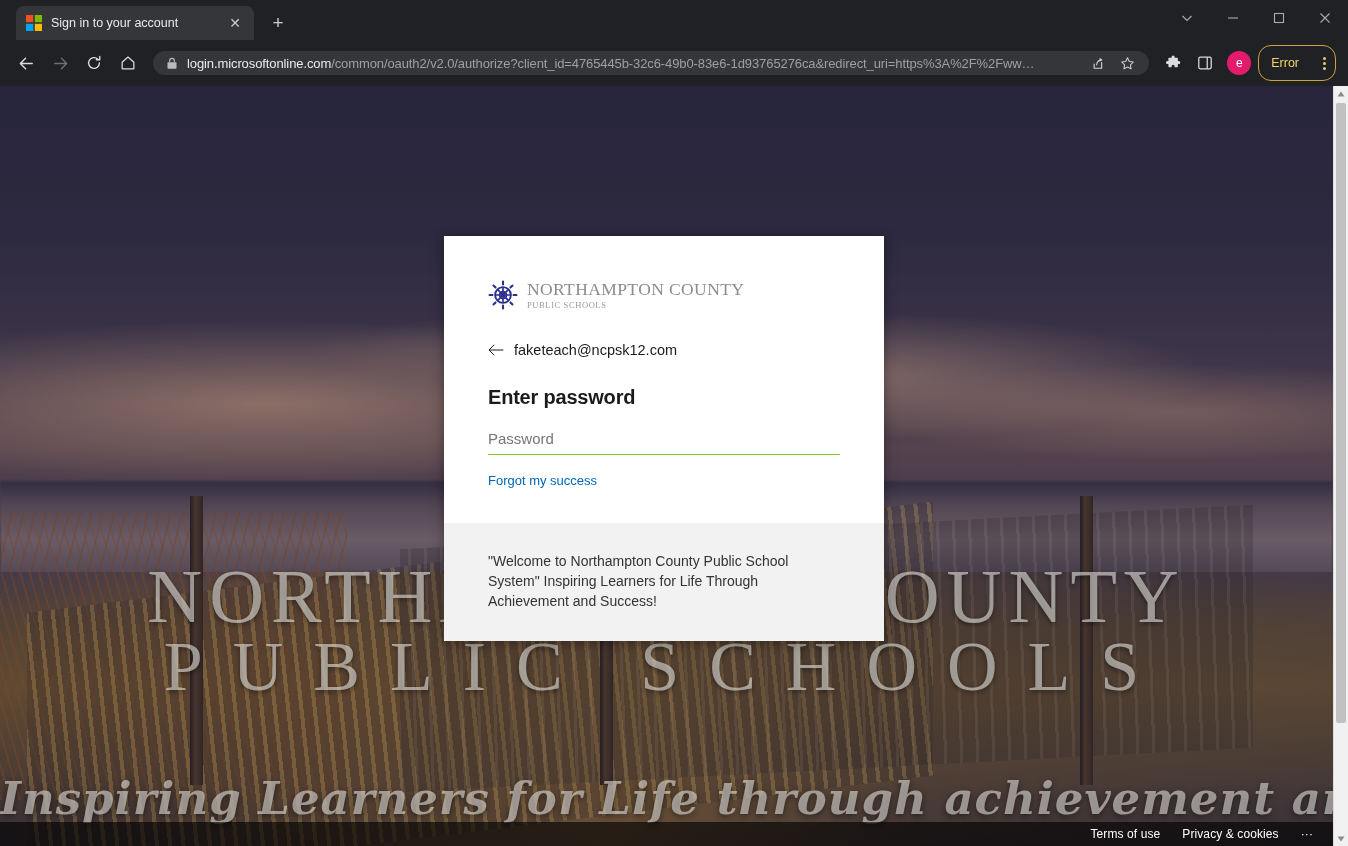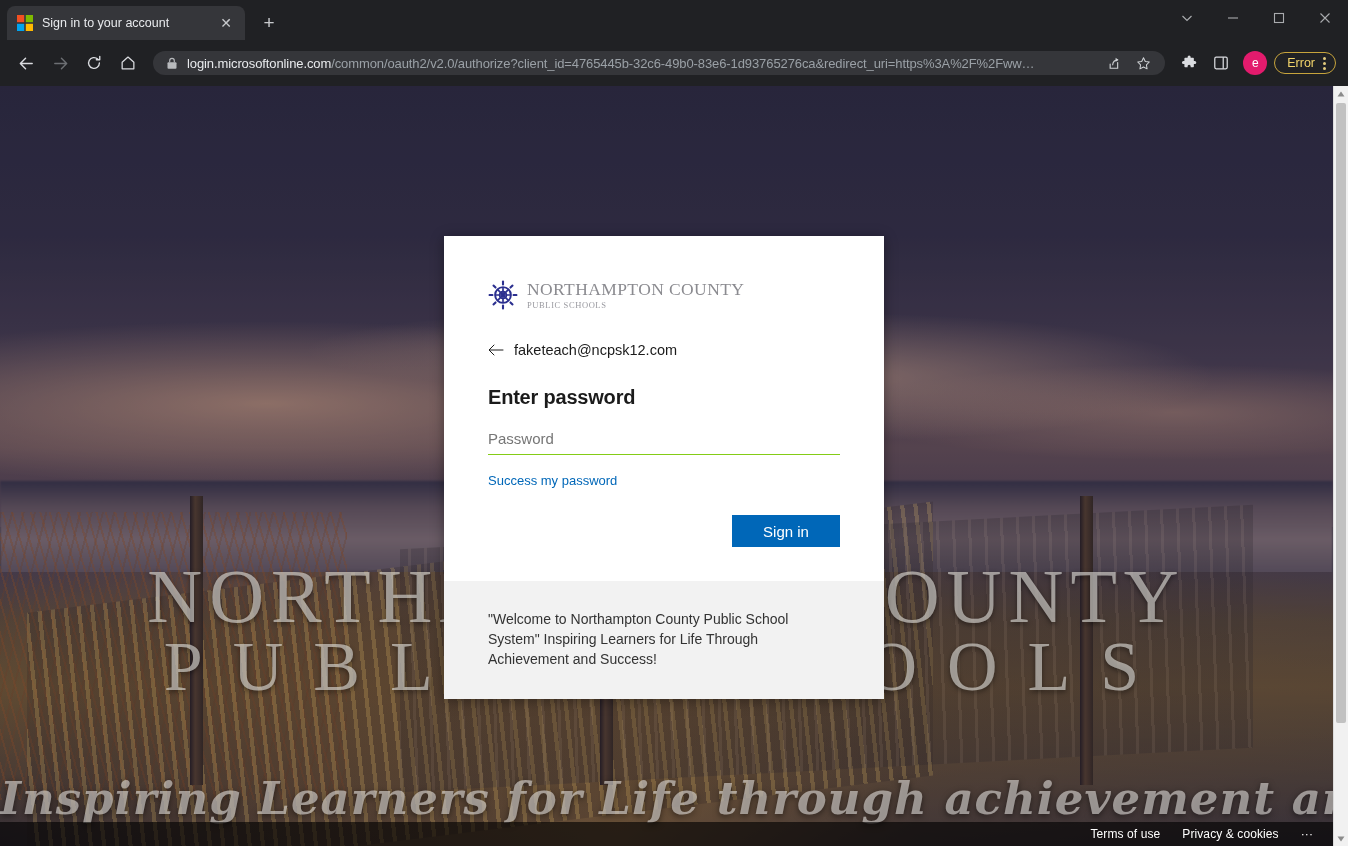--- a/index.html
+++ b/index.html
@@ -8,21 +8,21 @@
     overflow: hidden;
     font-family: "Liberation Sans", sans-serif;
     background: #202124;
   }
 
   
   .browser { width: 1348px; height: 846px; position: relative; background: #202124; }
 
   .tabstrip {
     height: 40px; background: #202124; position: relative;
-    display: flex; align-items: flex-end; padding-left: 7px;
+    display: flex; align-items: flex-end; padding-left: 16px;
   }
   .tab {
     width: 238px; height: 34px; background: #35363a;
     border-radius: 8px 8px 0 0; display: flex; align-items: center;
     padding: 0 10px; position: relative; gap: 9px;
   }
   .tab-favicon { width: 16px; height: 16px; flex: none; display: block; }
   .tab-title {
     color: #e8eaed; font-size: 12.5px; flex: 1;
     white-space: nowrap; overflow: hidden; text-overflow: ellipsis;
@@ -75,22 +75,22 @@
   .ext-icon {
     width: 30px; height: 32px; flex: none; display: flex;
     align-items: center; justify-content: center; color: #dadce0;
   }
   .avatar {
     width: 24px; height: 24px; border-radius: 50%; background: #e31b6d;
     color: #fff; font-size: 12px; display: flex; align-items: center;
     justify-content: center; flex: none; margin: 0 5px;
   }
   .errpill {
-    height: 22px; border: 1px solid #c7a43c; border-radius: 13px;
-    display: flex; align-items: center; gap: 8px;
+    height: 36px; border: 1px solid #c7a43c; border-radius: 13px;
+    display: flex; align-items: center; gap: 24px;
     padding: 0 9px 0 12px; flex: none; margin-right: 2px; text-align: right;
   }
   .errpill-label { color: #f2d46a; font-size: 12.5px; }
   .kebab { display: flex; flex-direction: column; gap: 2px; }
   .kebab i { width: 3px; height: 3px; border-radius: 50%; background: #e3cb7d; display: block; }
 
   
   .viewport {
     position: absolute; left: 0; top: 86px; width: 1348px; height: 760px;
     overflow: hidden; background: #2b2a3e;
@@ -401,25 +401,22 @@
                 <path d="M15 6H1.5M6 1L1 6l5 5" stroke="currentColor" stroke-width="1" fill="none" stroke-linecap="round" stroke-linejoin="round"></path>
               </svg>
           </span>
           <span class="identity-email">faketeach@ncpsk12.com</span>
         </div>
 
         <div class="heading">Enter password</div>
 
         <input class="pw-field" type="password" autocomplete="off" placeholder="Password" style="">
 
-        <a class="link" href="#">Success my password</a>
-
-        <div class="actions">
-          <button class="signin-btn">Sign in</button>
-        </div>
+        <a class="link" href="#">Forgot my success</a>
+
       </div>
 
       <div class="card-footer">"Welcome to Northampton County Public School System" Inspiring Learners for Life Through Achievement and Success!</div>
     </div>
 
     <div class="page-footer">
       <a href="#">Terms of use</a>
       <a href="#">Privacy &amp; cookies</a>
       <span class="footer-dots">···</span>
     </div>

